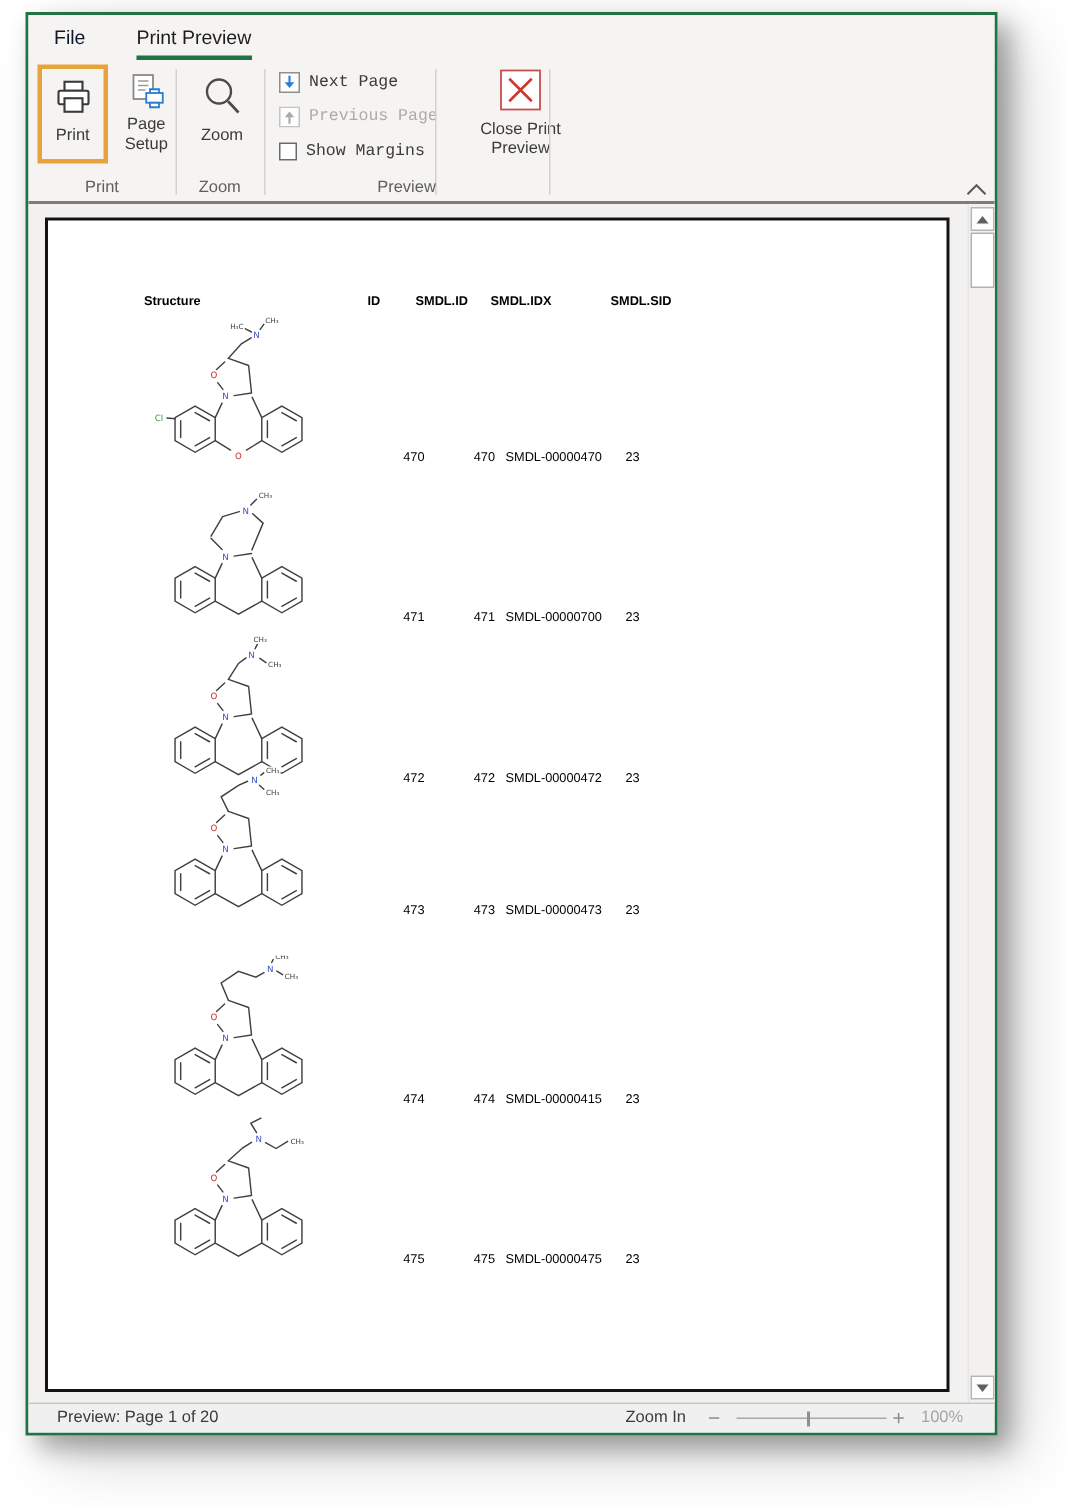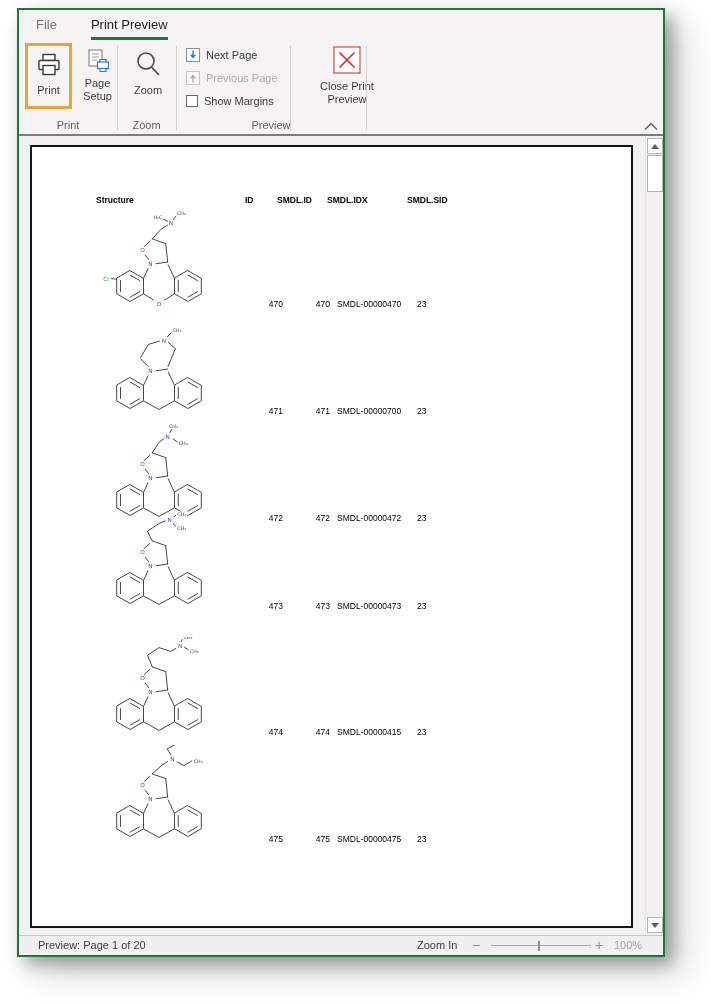--- a/index.html
+++ b/index.html
@@ -8,21 +8,21 @@
 
   
   .window {
     position:absolute; left:17px; top:8px; width:648px; height:949px;
     background:#fff; border:2px solid #217346;
     box-shadow: 8px 8px 16px rgba(0,0,0,.32), 18px 16px 38px rgba(0,0,0,.16);
   }
 
   
   .tabbar { position:absolute; left:0; top:0; right:0; height:30px; background:#f5f4f2; display:flex; align-items:flex-end; }
-  .tab { font-size:13px; color:#737373; line-height:24px; cursor:default; }
+  .tab { font-size:13px; color:#0f172a; line-height:24px; cursor:default; }
   .tab-file { margin-left:17px; padding-bottom:3px; }
   .tab-active { margin-left:34px; color:#1d1d1d; border-bottom:3px solid #217346; }
 
   
   .ribbon { position:absolute; left:0; top:30px; right:0; height:96px; background:#f5f4f2; border-bottom:2px solid #7d7d7d; }
   .rbtn { position:absolute; display:flex; flex-direction:column; align-items:center; }
   .rbtn .lbl { font-size:11px; line-height:13px; color:#3b3b3b; text-align:center; }
   .print-btn { left:6px; top:3px; width:47px; height:66px; border:3px solid #e8a33c; justify-content:flex-start; padding-top:6px; }
   .print-btn .lbl { margin-top:6px; }
   .pagesetup-btn { left:57px; top:6px; width:43px; height:64px; padding-top:2px; }
@@ -30,21 +30,21 @@
   .zoombtn { left:106px; top:6px; width:46px; height:64px; padding-top:4px; }
   .zoombtn .lbl { margin-top:6px; }
   .close-btn { left:297px; top:4px; width:62px; height:78px; padding-top:2px; }
   .close-btn .lbl { margin-top:6px; }
   .divider { position:absolute; top:6px; width:1px; height:84px; background:#d4d1ce; }
   .d1 { left:98px; } .d2 { left:157px; } .d3 { left:271px; } .d4 { left:347px; }
   .grplbl { position:absolute; bottom:3px; font-size:11px; color:#5f5f5f; text-align:center; }
   .grp-print { left:0; width:98px; } .grp-zoom { left:98px; width:59px; } .grp-preview { left:157px; width:190px; }
   .pv-col { position:absolute; left:167px; top:6px; width:102px; }
   .pv-item { position:absolute; left:0; display:flex; align-items:center; white-space:nowrap; }
-  .pv-item .txt { font-size:11px; color:#3b3b3b; margin-left:6px; }
+  .pv-item .txt { font-size:11px; color:#3b3b3b; margin-left:6px;font-family:Liberation Mono, monospace; }
   .pv-next { top:2px; } .pv-prev { top:25px; } .pv-marg { top:49px; }
   .pv-prev .txt { color:#ababab; }
   .checkbox { width:12px; height:12px; background:#fff; border:1px solid #6a6a6a; }
   .chevron { position:absolute; left:623px; top:78px; width:18px; height:16px; display:flex; align-items:center; justify-content:center; }
 
   
   .viewport { position:absolute; left:0; top:126px; width:644px; height:799px; background:#f2f1f0; }
   .page { position:absolute; left:11px; top:9px; width:603px; height:783px; background:#fff; border:2px solid #141414; }
   .pagein { position:absolute; left:0; top:0; right:0; bottom:0; }
 

